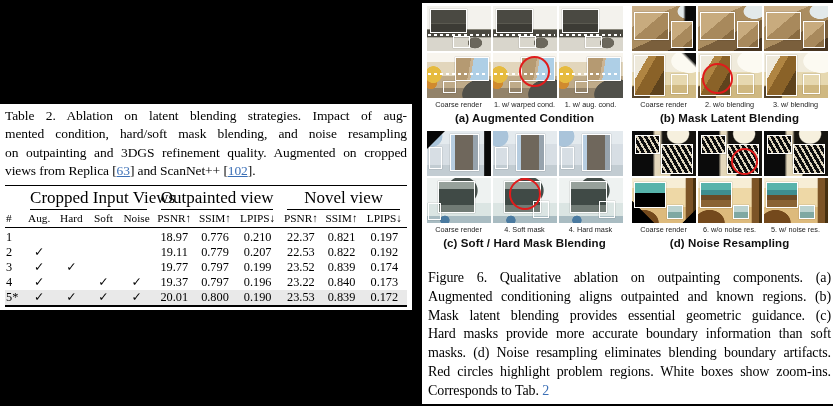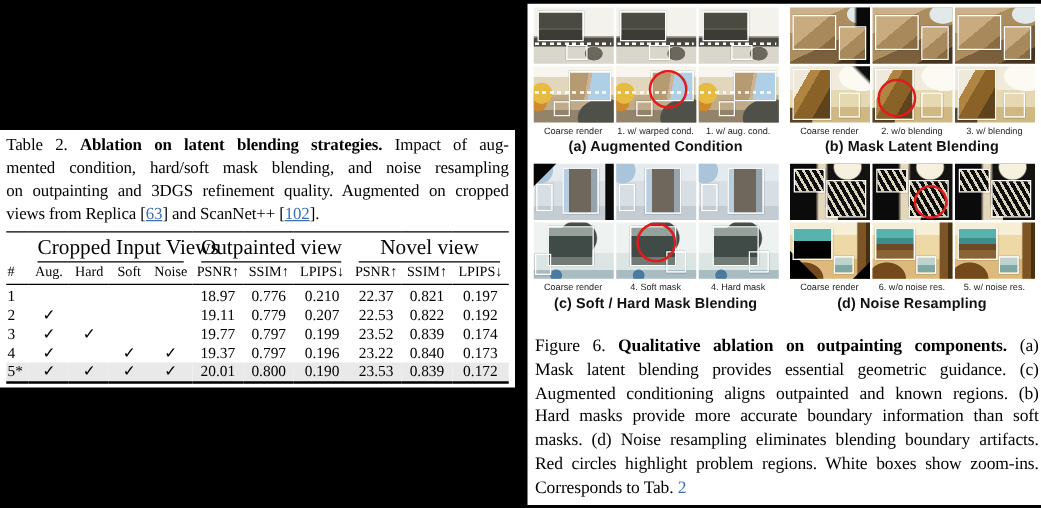--- a/index.html
+++ b/index.html
@@ -8,21 +8,21 @@
 
   
   .left-panel{position:absolute;left:0;top:104px;width:412px;height:206px;background:#fff;
               box-sizing:border-box;padding:3px 5px 0 5px;}
   .tcap .capline{font-size:13.5px;line-height:18.3px;text-align:justify;text-align-last:justify;
                  letter-spacing:-0.1px;color:#000;}
   .tcap .capline.last{text-align-last:left;}
   .fcap .capline{font-size:14px;line-height:18.8px;text-align:justify;text-align-last:justify;
                  letter-spacing:-0.1px;color:#000;}
   .fcap .capline.last{text-align-last:left;}
-  .b{font-weight:bold;}
+  .b{font-weight:normal;}
   .lnk{color:#3b6fb6;cursor:pointer;}
   .u{text-decoration:underline;}
 
   table.abl{border-collapse:collapse;width:402px;margin-top:5px;table-layout:fixed;
             border-top:1.5px solid #000;border-bottom:2px solid #000;}
   table.abl th,table.abl td{padding:0;font-weight:normal;}
   .gl{margin:0 7px;padding:2px 0 1px 0;border-bottom:1px solid #000;
       font-weight:normal;font-size:17px;text-align:center;white-space:nowrap;}
   tr.subhead th{font-size:11.3px;border-bottom:1px solid #000;padding:2px 0 3px 0;
                 text-align:center;white-space:nowrap;}
@@ -331,22 +331,22 @@
         <div class="labels">
             <span>Coarse render</span>
             <span>6. w/o noise res.</span>
             <span>5. w/ noise res.</span>
           </div>
         <figcaption class="pcap">(d) Noise Resampling</figcaption>
       </figure>
     </div>
     <div class="fcap">
         <div class="capline"><span>Figure 6. </span><span class="b">Qualitative ablation on outpainting components.</span><span> (a)</span></div>
+        <div class="capline"><span>Augmented conditioning aligns outpainted and known regions. (b)</span></div>
         <div class="capline"><span>Mask latent blending provides essential geometric guidance. (c)</span></div>
-        <div class="capline"><span>Augmented conditioning aligns outpainted and known regions. (b)</span></div>
         <div class="capline"><span>Hard masks provide more accurate boundary information than soft</span></div>
         <div class="capline"><span>masks. (d) Noise resampling eliminates blending boundary artifacts.</span></div>
         <div class="capline"><span>Red circles highlight problem regions. White boxes show zoom-ins.</span></div>
         <div class="capline last"><span>Corresponds to Tab. </span><span class="lnk">2</span></div>
       </div>
   </section>
 
 </div>
 
 </body></html>

